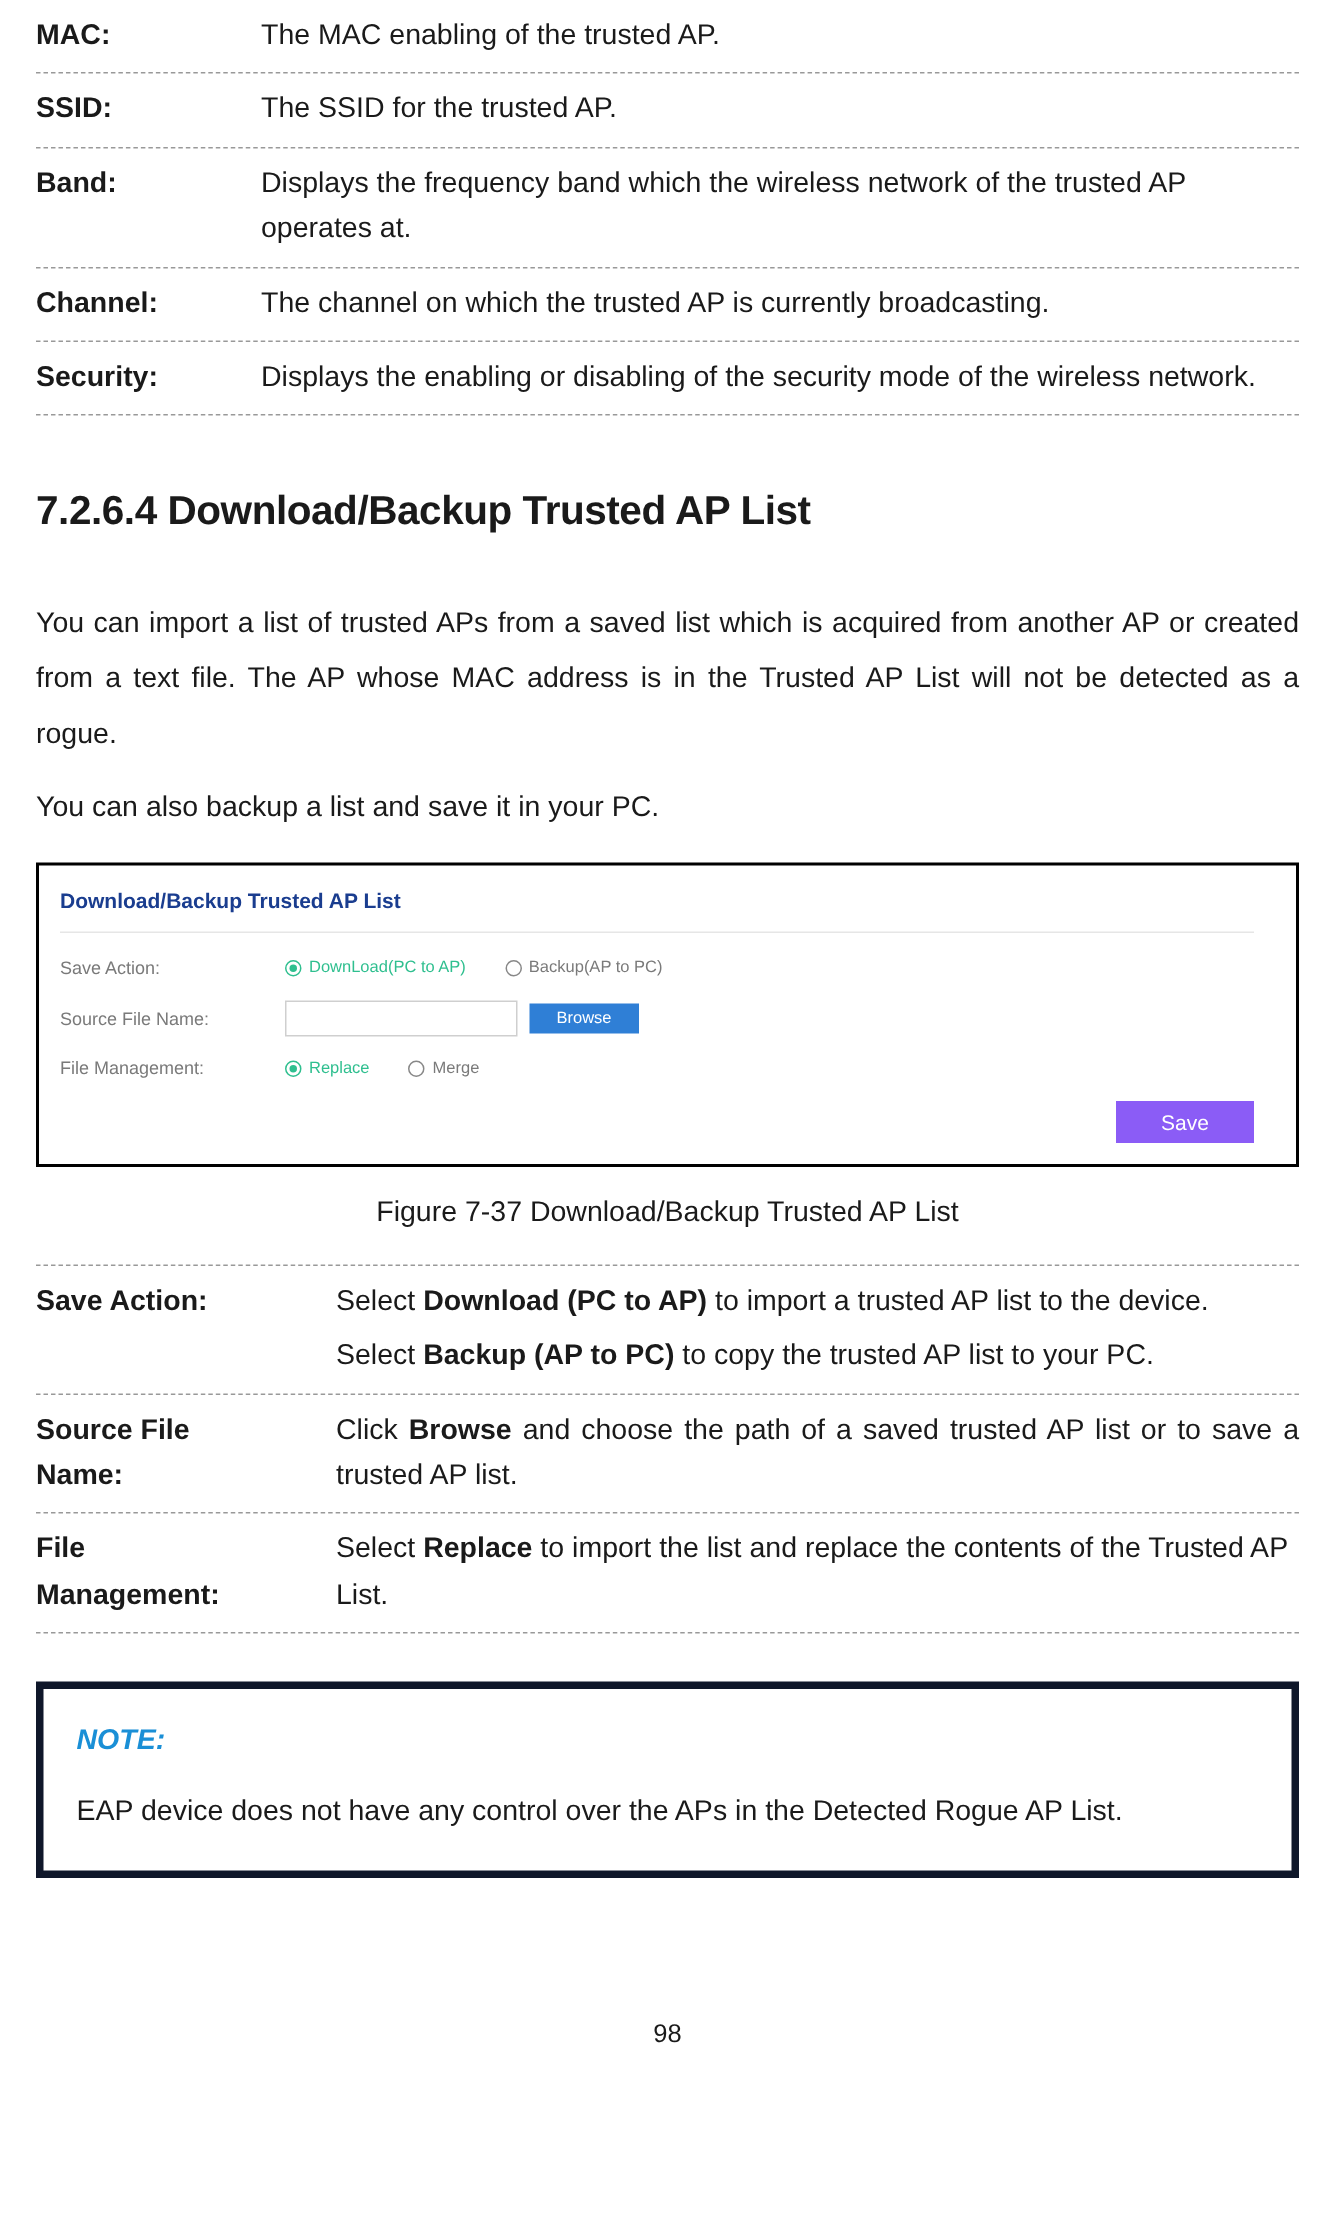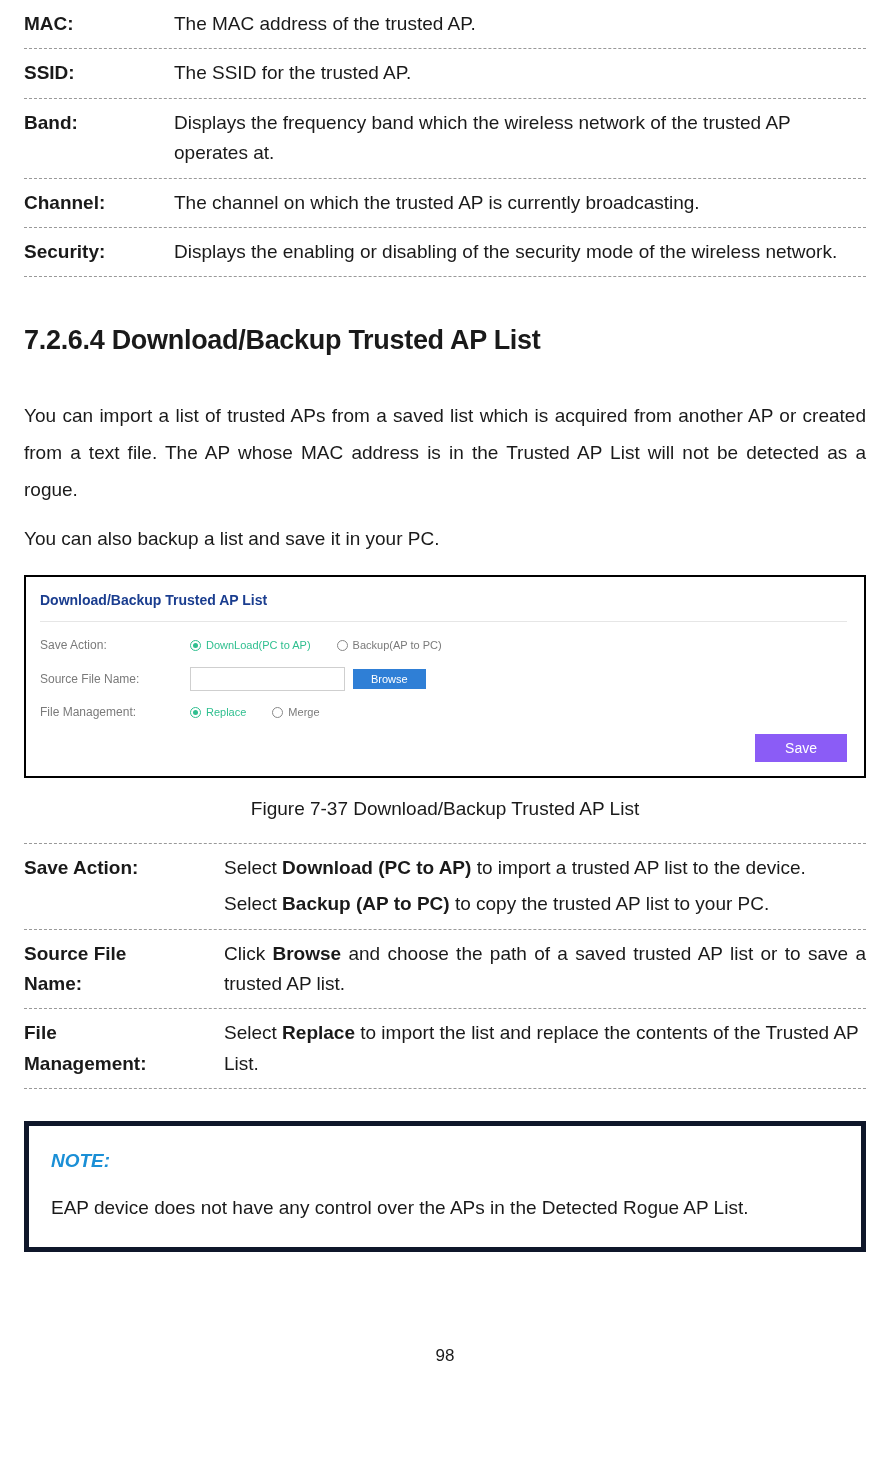--- a/index.html
+++ b/index.html
@@ -42,21 +42,21 @@
   p.body-text {
     font-size: 19px;
     line-height: 1.95;
     text-align: justify;
     margin-bottom: 12px;
   }
 
   
   .screenshot-figure {
     border: 2px solid #000;
-    padding: 12px 17px 14px 14px;
+    padding: 12px 28px 14px 14px;
     margin-top: 18px;
     font-size: 12px;
     position: relative;
   }
   .screenshot-figure .shot-title {
     color: #1a3d8f;
     font-weight: bold;
     font-size: 14px;
     margin-bottom: 10px;
   }
@@ -143,21 +143,21 @@
     margin-top: 90px;
     padding-bottom: 30px;
   }
 </style>
 </head>
 <body>
 
 <div class="def-table" style="--term-w:115px;">
   <div class="def-row no-top-border">
     <div class="def-term">MAC:</div>
-    <div class="def-desc">The MAC address of the trusted AP.</div>
+    <div class="def-desc">The MAC enabling of the trusted AP.</div>
   </div>
   <div class="def-row">
     <div class="def-term">SSID:</div>
     <div class="def-desc">The SSID for the trusted AP.</div>
   </div>
   <div class="def-row">
     <div class="def-term">Band:</div>
     <div class="def-desc">Displays the frequency band which the wireless network of the trusted AP operates at.</div>
   </div>
   <div class="def-row">

